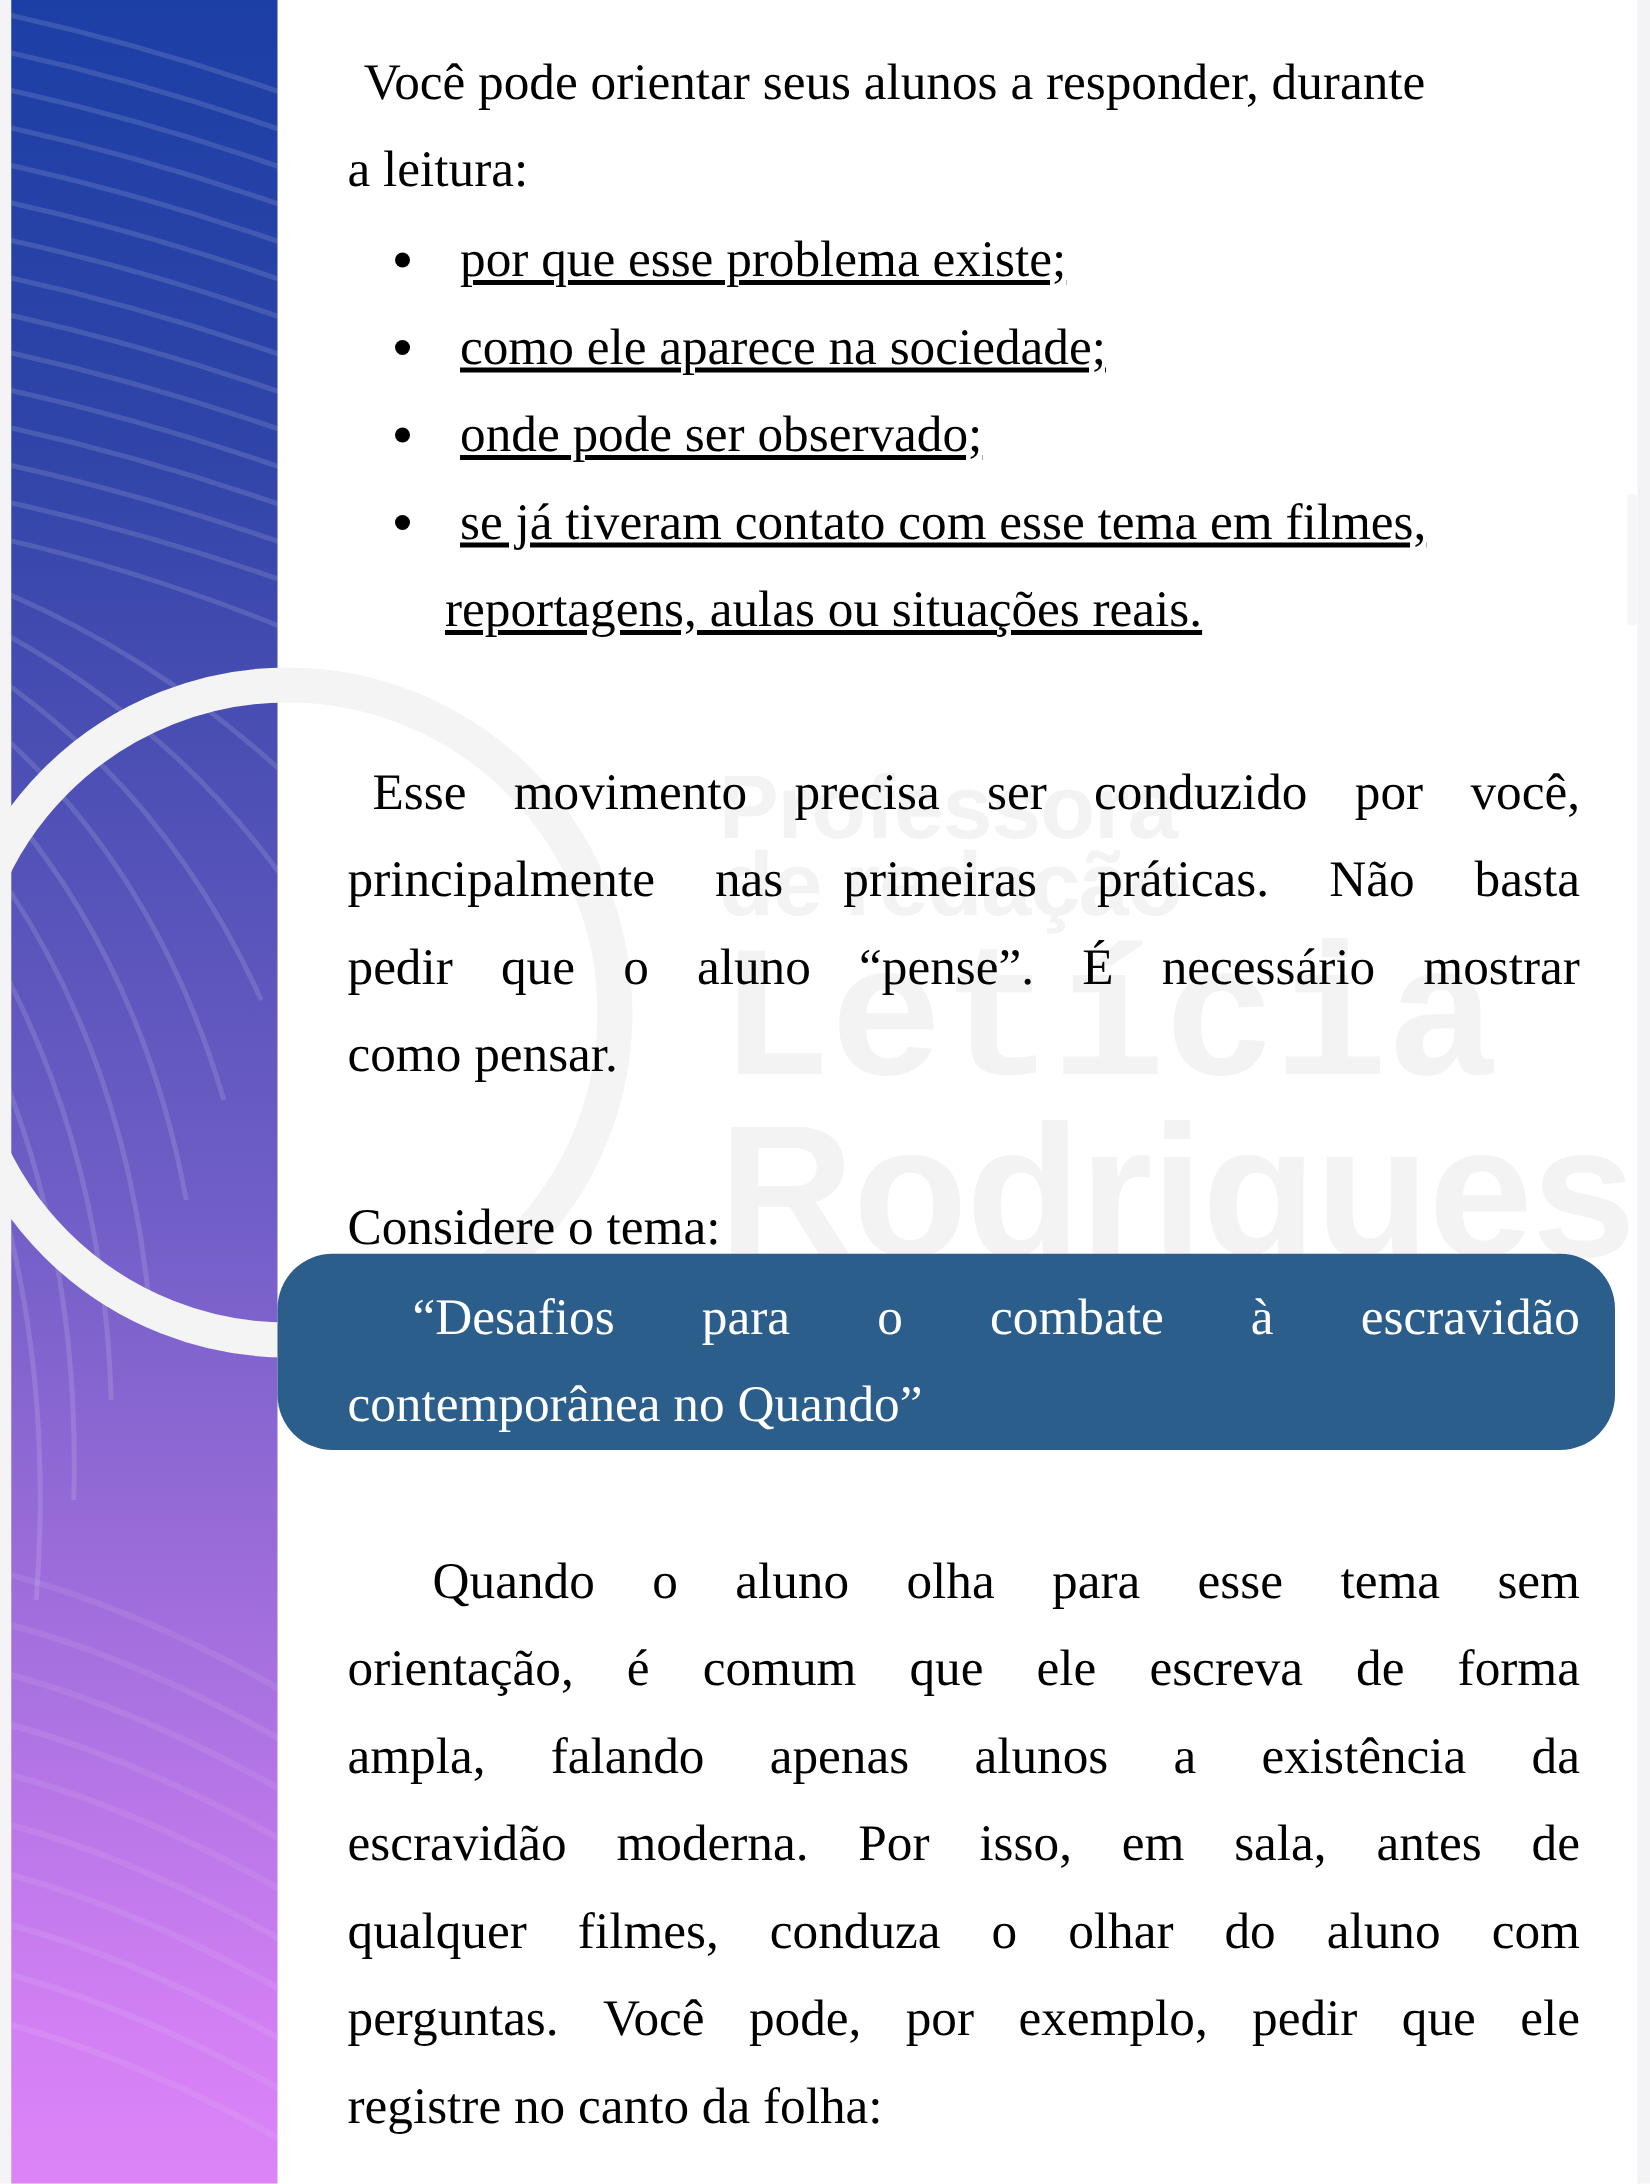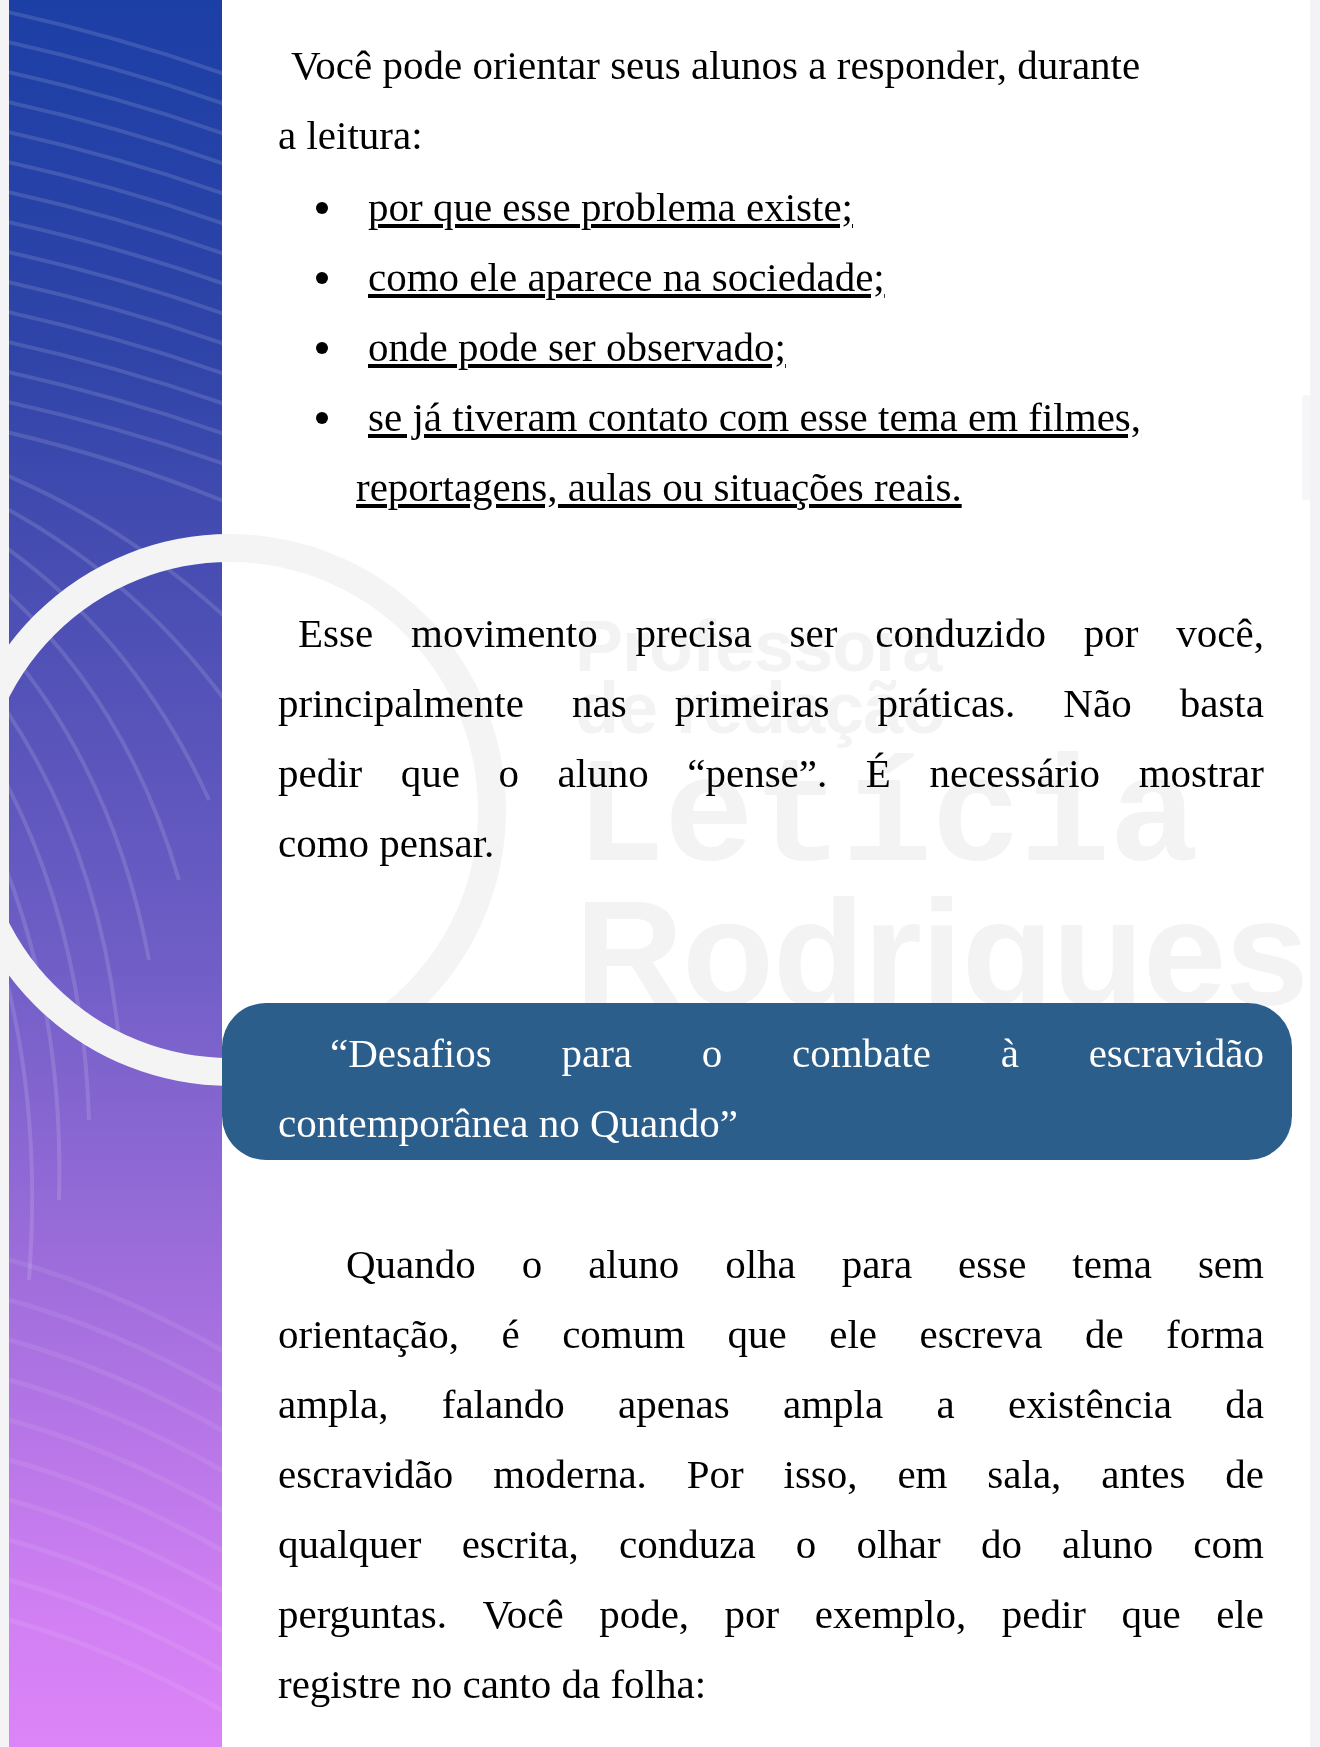--- a/index.html
+++ b/index.html
@@ -180,20 +180,23 @@
         <span>o</span>
         <span>aluno</span>
         <span>“pense”.</span>
         <span>É</span>
         <span>necessário</span>
         <span>mostrar</span>
       </span>
     <span class="line">como pensar.</span>
   </div>
 
+  <div class="p" style="top:946px;">
+    <span class="line">Considere o tema:</span>
+  </div>
 
   <div class="theme-box"></div>
   <div class="theme-text">
     <span class="line justify-line" style="padding-left:52px;" id="themeL1">
         <span>“Desafios</span>
         <span>para</span>
         <span>o</span>
         <span>combate</span>
         <span>à</span>
         <span>escravidão</span>
@@ -219,38 +222,38 @@
         <span>que</span>
         <span>ele</span>
         <span>escreva</span>
         <span>de</span>
         <span>forma</span>
       </span>
     <span class="line justify-line" id="p3l2">
         <span>ampla,</span>
         <span>falando</span>
         <span>apenas</span>
-        <span>ampla</span>
+        <span>alunos</span>
         <span>a</span>
         <span>existência</span>
         <span>da</span>
       </span>
     <span class="line justify-line" id="p3l3">
         <span>escravidão</span>
         <span>moderna.</span>
         <span>Por</span>
         <span>isso,</span>
         <span>em</span>
         <span>sala,</span>
         <span>antes</span>
         <span>de</span>
       </span>
     <span class="line justify-line" id="p3l4">
         <span>qualquer</span>
-        <span>escrita,</span>
+        <span>filmes,</span>
         <span>conduza</span>
         <span>o</span>
         <span>olhar</span>
         <span>do</span>
         <span>aluno</span>
         <span>com</span>
       </span>
     <span class="line justify-line" id="p3l5">
         <span>perguntas.</span>
         <span>Você</span>

